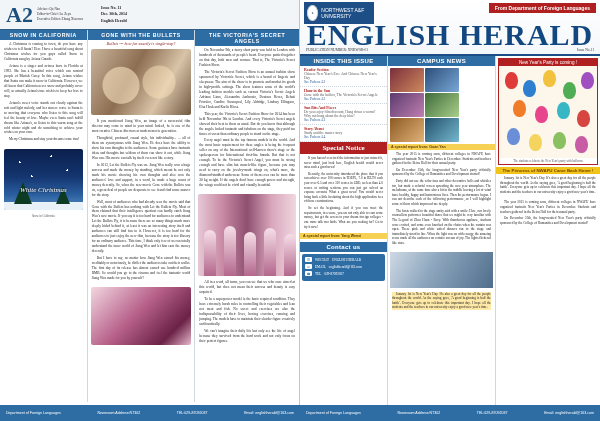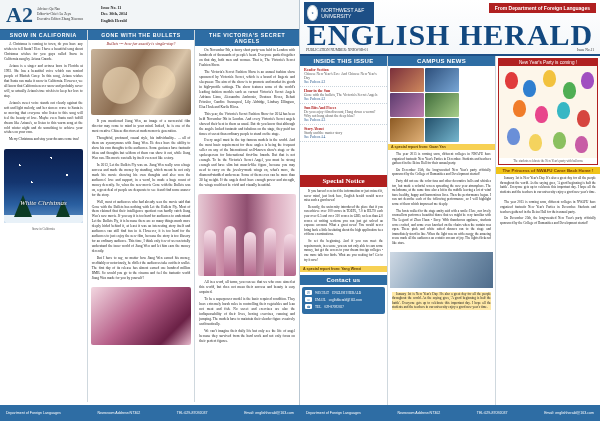--- a/index.html
+++ b/index.html
@@ -36,21 +36,21 @@
     font-family:"Liberation Sans", sans-serif;
   }
   .sub-head { font-size:4.2px; font-style:italic; color:#8a1a1a; text-align:center; padding:1px 2px; }
 
   .txt { font-size:3.5px; line-height:1.42; color:#222; text-align:justify; padding:2px 4px; }
   .txt p { margin:0 0 2px 0; text-indent:5px; }
   .cap { font-size:3px; color:#555; padding:1px 3px; text-align:center; }
 
   
   .xmas {
-    height:74px; margin:3px 4px; border-radius:2px; position:relative; overflow:hidden;
+    height:61px; margin:3px 4px; border-radius:2px; position:relative; overflow:hidden;
     background:
       radial-gradient(circle at 20% 22%, #fff 0 1px, transparent 1px),
       radial-gradient(circle at 60% 12%, #fff 0 1px, transparent 1px),
       radial-gradient(circle at 80% 35%, #fff 0 1px, transparent 1px),
       radial-gradient(circle at 35% 45%, #fff 0 1px, transparent 1px),
       linear-gradient(#0b1f4d 0%, #14356f 45%, #2a5fa0 75%, #5c8fc4 100%);
   }
   .xmas .tree { position:absolute; bottom:6px; left:10px; width:0;height:0;
     border-left:9px solid transparent;border-right:9px solid transparent;border-bottom:22px solid #0d3b24; }
   .xmas .tree2 { position:absolute; bottom:6px; left:52px; width:0;height:0;
@@ -103,21 +103,21 @@
   .box-head { background:#2e6da4; color:#fff; font-weight:bold; font-size:6px; text-align:center;
     padding:2px; font-family:"Liberation Sans", sans-serif; letter-spacing:.3px; }
   .idx-item { font-size:3.6px; color:#1d4f86; padding:2px 4px; border-bottom:1px dotted #c9d4dc; }
   .idx-item b { display:block; color:#b02020; font-size:3.8px; }
   .idx-item span { color:#555; }
 
   .news-photos { display:flex; flex-wrap:wrap; gap:1px; padding:2px; }
   .np { width:34px; height:24px; border-radius:1px; }
 
   .sn-head { background:#b02020; color:#fff; font-weight:bold; font-size:7px; text-align:center; padding:2px;
-    font-family:"Liberation Serif", serif;margin-top:33px; }
+    font-family:"Liberation Serif", serif; }
   .contact { background:#2e6da4; color:#fff; padding:3px; margin:2px; border-radius:2px; }
   .contact .ci { display:flex; align-items:center; gap:3px; font-size:3.4px; margin-bottom:2px; }
   .chip { width:7px; height:5px; background:#fff; color:#2e6da4; font-size:3px; display:flex;
     align-items:center; justify-content:center; border-radius:1px; font-family:"Liberation Sans", sans-serif; }
 
   .party-box { border:1px solid #b02020; margin:2px; }
   .party-head { background:#b02020; color:#fff; font-size:4.6px; text-align:center; padding:1px;
     font-family:"Liberation Sans", sans-serif; }
   .balloons { height:92px; position:relative; overflow:hidden; background:#fdf6ea; }
   .balloon { position:absolute; width:13px; height:17px; border-radius:50% 50% 45% 45%; }

